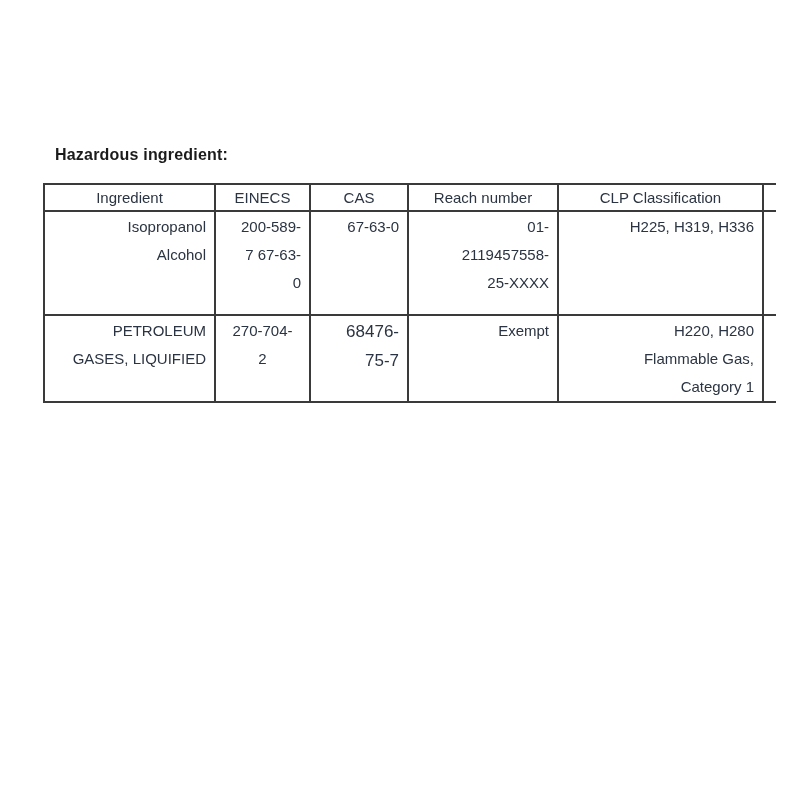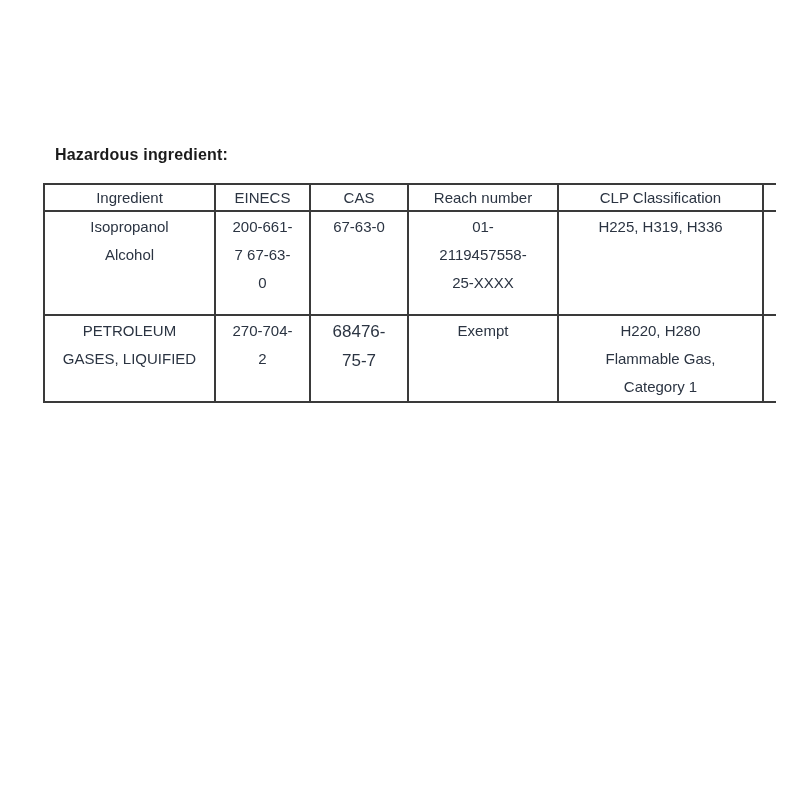--- a/index.html
+++ b/index.html
@@ -32,21 +32,21 @@
     border-collapse:collapse;
     table-layout:fixed;
     font-size:15px;
     color:var(--text);
   }
   th,td{
     border:2px solid var(--border);
     padding:1px 8px 0 8px;
     font-weight:normal;
     vertical-align:top;
-    text-align:center;
+    text-align:right;
     overflow:hidden;
   }
   thead th{
     text-align:center;
     vertical-align:middle;
     height:27px;
     padding:2px 6px;
   }
   thead tr{height:27px;}
   tbody tr:nth-child(1){height:104px;}
@@ -87,21 +87,21 @@
           <th class="extra"></th>
         </tr>
     </thead>
     <tbody id="table-body">
         <tr>
           <td>
             <div class="ln">Isopropanol</div>
             <div class="ln">Alcohol</div>
           </td>
           <td>
-            <div class="ln">200-661-</div>
+            <div class="ln">200-589-</div>
             <div class="ln">7 67-63-</div>
             <div class="ln">0</div>
           </td>
           <td>
             <div class="ln">67-63-0</div>
           </td>
           <td>
             <div class="ln">01-</div>
             <div class="ln">2119457558-</div>
             <div class="ln">25-XXXX</div>

